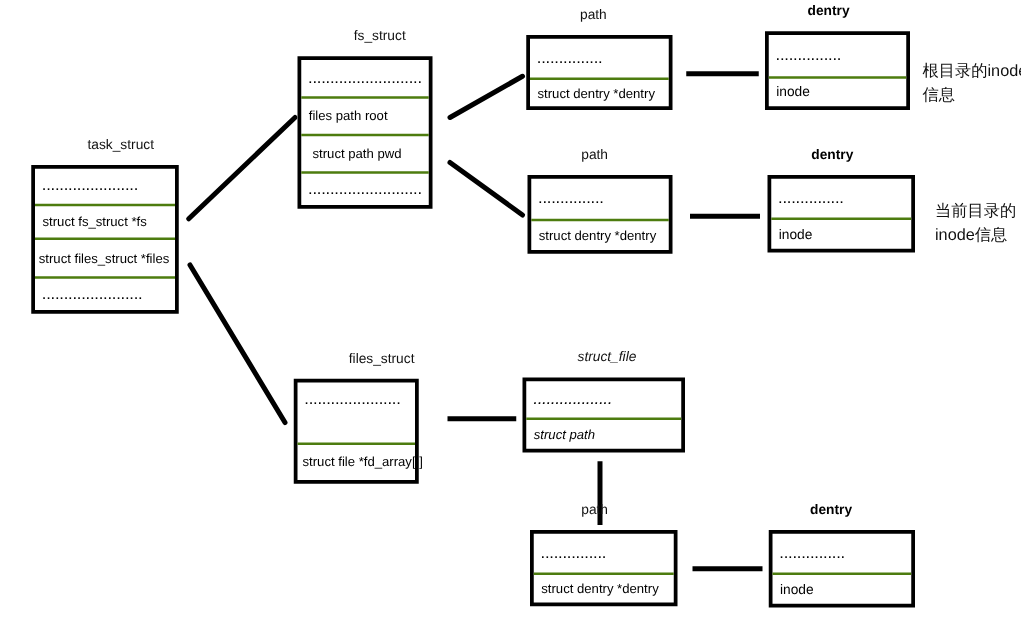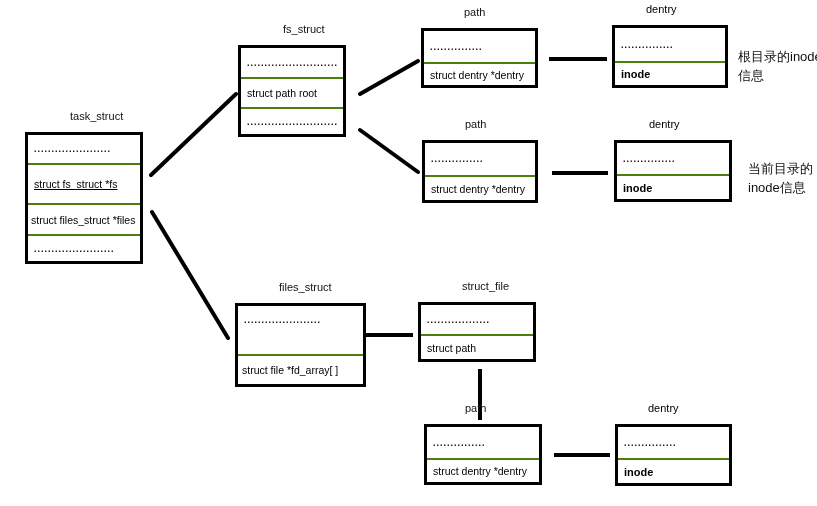--- a/index.html
+++ b/index.html
@@ -28,21 +28,21 @@
   }
   .node .title {
     position: absolute;
     top: -22px;
     font-size: 11px;
     color: #111;
     white-space: nowrap;
     padding-left: 25px;
   }
   .node .title.bold {
-    font-weight: normal;
+    font-weight: bold;
     color: #000;
   }
   .node .box {
     border: 3px solid #000;
     background: #fff;
     box-sizing: border-box;
   }
   .node .row {
     box-sizing: border-box;
     display: flex;
@@ -55,21 +55,21 @@
   }
   .node .row + .row {
     border-top: 2px solid #4d7c0f;
   }
   .node .row.dots {
     font-weight: bold;
     letter-spacing: 1px;
     font-size: 9px;
   }
   .node .row.bold {
-    font-weight: bold;
+    font-weight: normal;
     font-size: 11px;
   }
   .annotation {
     position: absolute;
     font-size: 13px;
     line-height: 19px;
     color: #111;
     white-space: nowrap;
   }
 </style>
@@ -87,31 +87,32 @@
     <line x1="552" y1="173" x2="608" y2="173" stroke="#000" stroke-width="4" stroke-linecap="butt"></line>
     <line x1="358" y1="335" x2="413" y2="335" stroke="#000" stroke-width="4" stroke-linecap="butt"></line>
     <line x1="480" y1="369" x2="480" y2="420" stroke="#000" stroke-width="4" stroke-linecap="butt"></line>
     <line x1="554" y1="455" x2="610" y2="455" stroke="#000" stroke-width="4" stroke-linecap="butt"></line>
   </svg>
 
   <div class="node" style="left:25px; top:132px; width:118px;">
     <div class="title" style="left:20px;">task_struct</div>
     <div class="box">
       <div class="row dots" style="height:28px;">......................</div>
-      <div class="row" style="height:40px;text-decoration:underline;">struct fs_struct *fs</div>
+      <div class="row" style="height:27px;">struct fs_struct *fs</div>
       <div class="row" style="height:31px; padding-left:3px;">struct files_struct *files</div>
       <div class="row dots" style="height:27px;">.......................</div>
     </div>
   </div>
 
   <div class="node" style="left:238px; top:45px; width:108px;">
     <div class="title" style="left:20px;">fs_struct</div>
     <div class="box">
       <div class="row dots" style="height:29px;">..........................</div>
-      <div class="row" style="height:30px;">struct path root</div>
+      <div class="row" style="height:30px;">files path root</div>
+      <div class="row" style="height:30px; padding-left:9px;">struct path pwd</div>
       <div class="row dots" style="height:27px;">..........................</div>
     </div>
   </div>
 
   <div class="node" style="left:421px; top:28px; width:117px;">
     <div class="title" style="left:18px;">path</div>
     <div class="box">
       <div class="row dots" style="height:31px;">...............</div>
       <div class="row" style="height:23px;">struct dentry *dentry</div>
     </div>
@@ -144,29 +145,29 @@
       <div class="row dots" style="height:31px;">...............</div>
       <div class="row bold" style="height:25px;">inode</div>
     </div>
   </div>
 
   <div class="annotation" style="left:748px; top:159px;">
     <div>当前目录的</div>
     <div>inode信息</div>
   </div>
 
-  <div class="node" style="left:235px; top:303px; width:131px;">
+  <div class="node" style="left:235px; top:303px; width:100px;">
     <div class="title" style="left:19px;">files_struct</div>
     <div class="box">
       <div class="row dots" style="height:28px;">......................</div>
       <div class="row" style="height:30px; padding-left:4px;margin-top:20px;">struct file *fd_array[ ]</div>
     </div>
   </div>
 
-  <div class="node" style="left:418px; top:302px; width:118px;">
+  <div class="node" style="left:418px; top:302px; width:130px;font-style:italic;">
     <div class="title" style="left:19px;">struct_file</div>
     <div class="box">
       <div class="row dots" style="height:29px;">..................</div>
       <div class="row" style="height:25px;">struct path</div>
     </div>
   </div>
 
   <div class="node" style="left:424px; top:424px; width:118px;">
     <div class="title" style="left:16px;">path</div>
     <div class="box">

